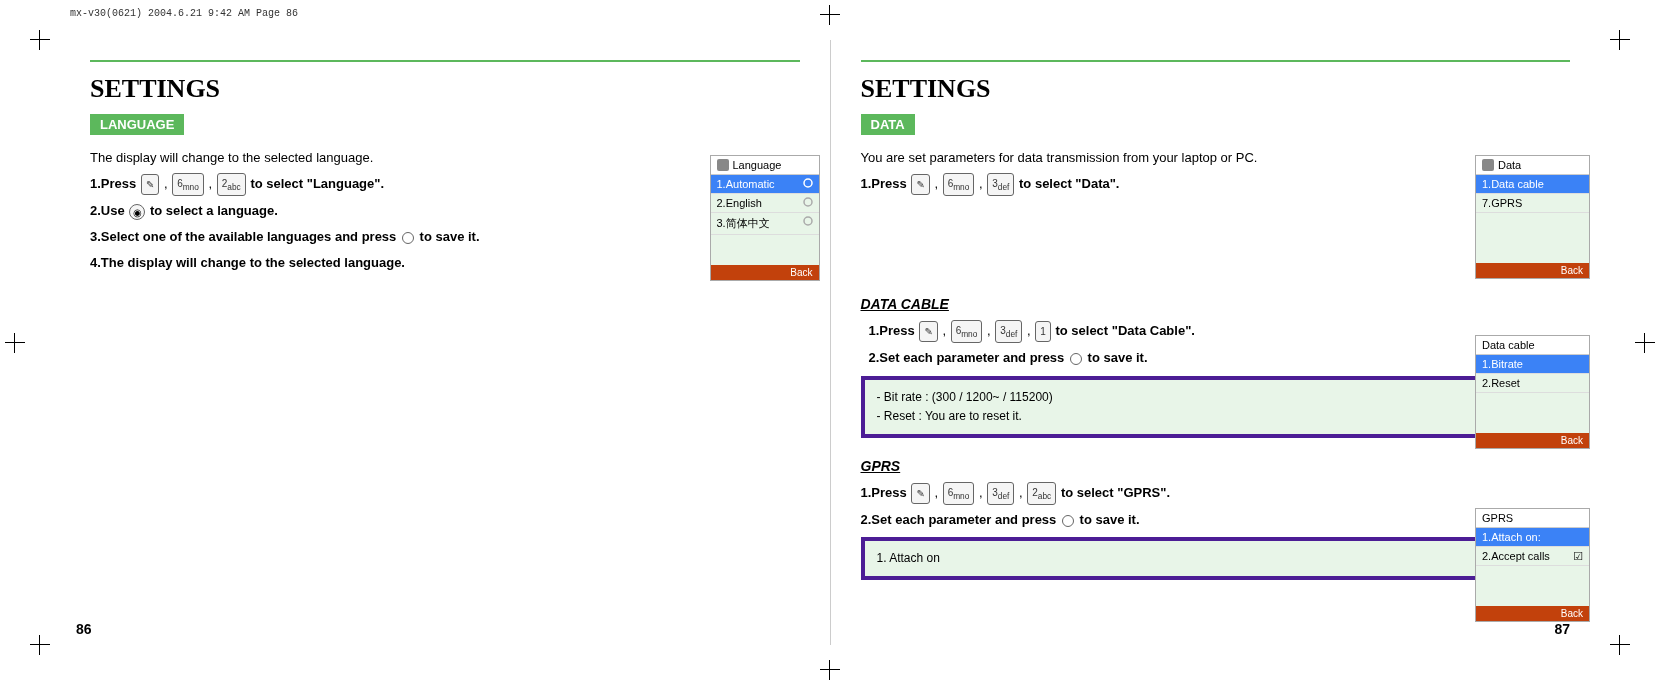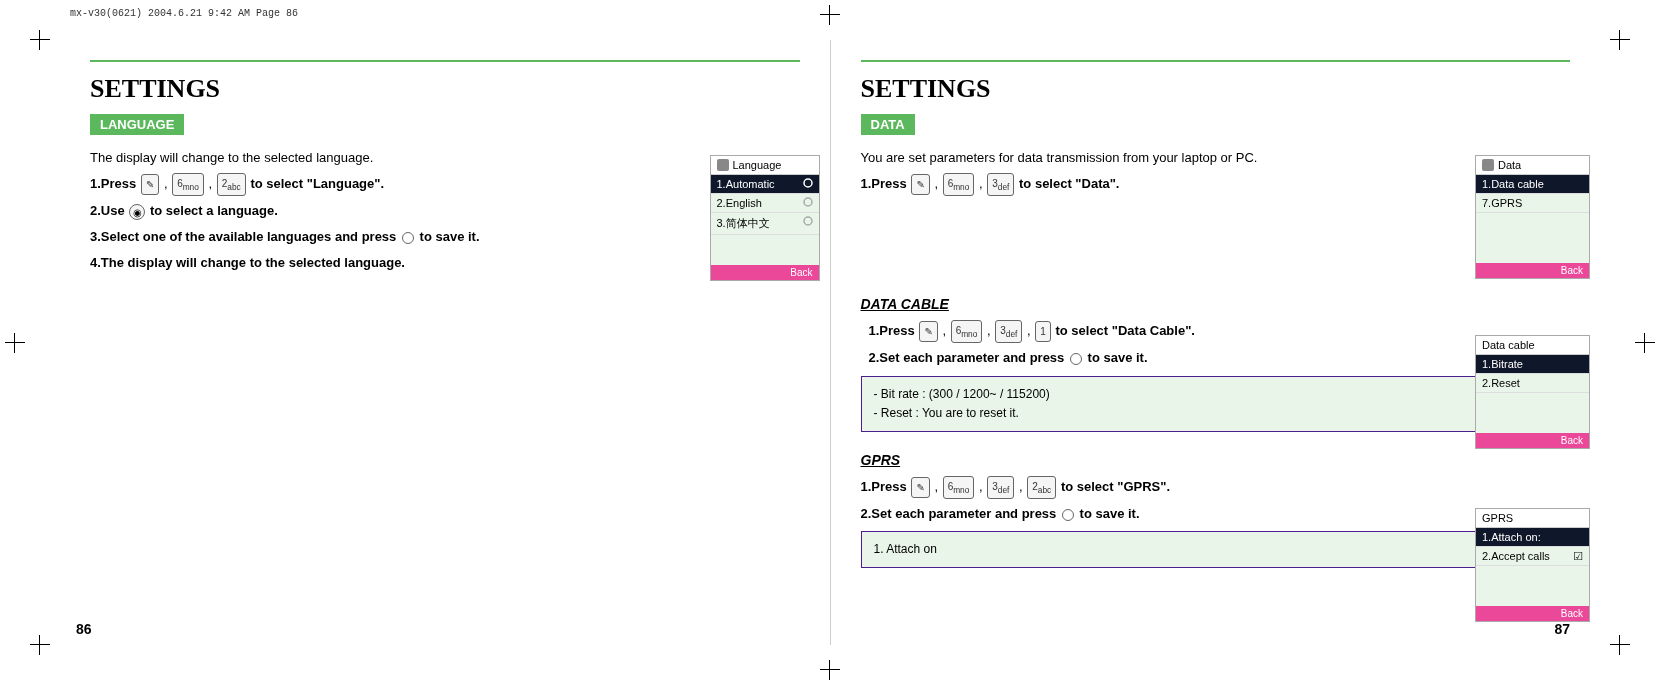--- a/index.html
+++ b/index.html
@@ -252,26 +252,26 @@
       display: inline-block;
     }
 
     .phone-screen-item {
       padding: 3px 6px;
       font-size: 11px;
       border-bottom: 1px solid #ddd;
     }
 
     .phone-screen-item.selected {
-      background: #0f172a;
+      background: #3b82f6;
       color: #fff;
     }
 
     .phone-screen-back {
-      background: #ec4899;
+      background: #c2410c;
       color: #fff;
       text-align: right;
       padding: 2px 6px;
       font-size: 10px;
     }
 
     
     .key-icon {
       display: inline-block;
       border: 1px solid #666;
@@ -312,21 +312,21 @@
       font-size: 14px;
       color: #000;
       margin-top: 16px;
       margin-bottom: 8px;
       text-decoration: underline;
     }
 
     
     .info-box {
       background: #e8f5e8;
-      border: 1px solid #4c1d95;
+      border: 4px solid #4c1d95;
       padding: 8px 12px;
       font-size: 12px;
       margin-top: 6px;
       margin-left: 40px;
       line-height: 1.6;
     }
 
     
     .page-number {
       position: absolute;

